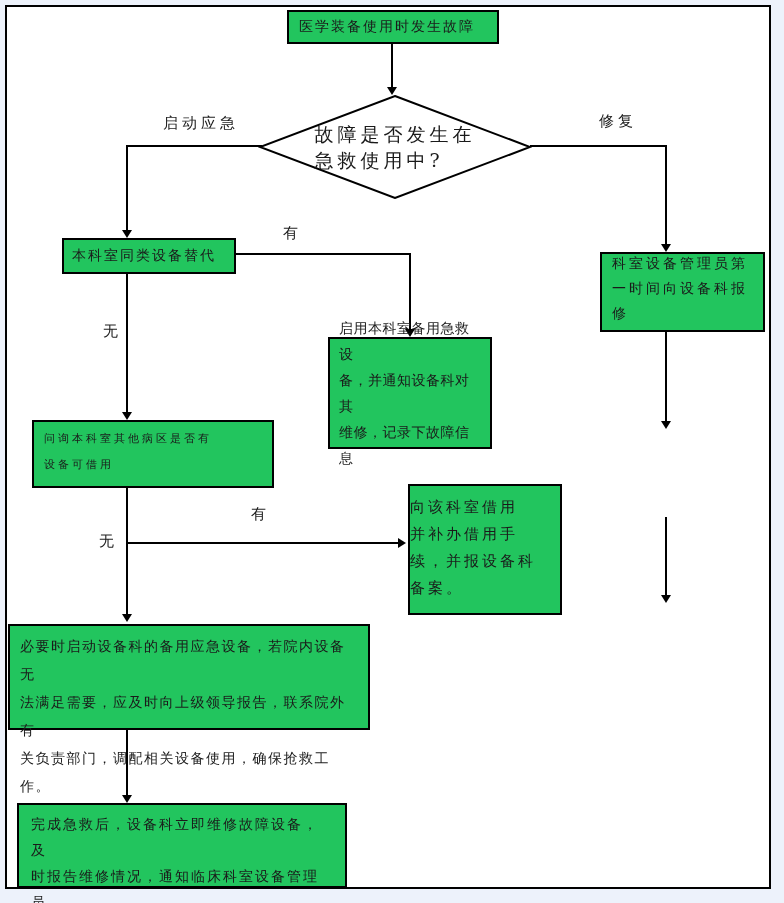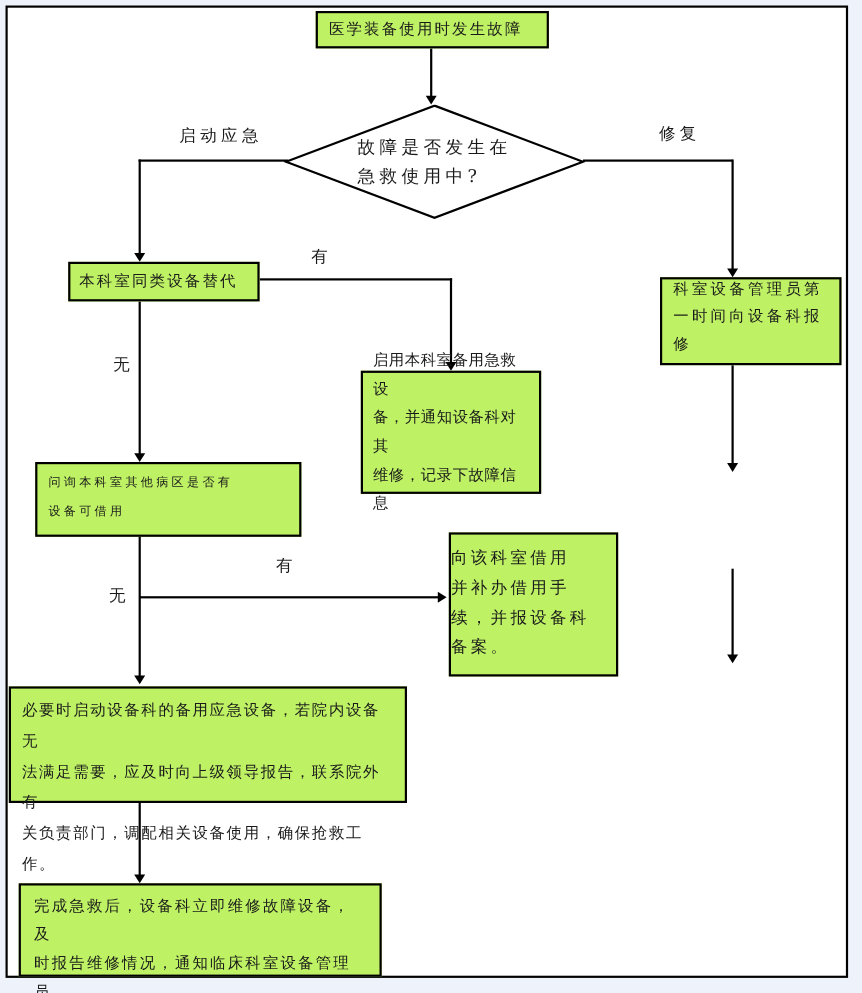--- a/index.html
+++ b/index.html
@@ -9,41 +9,41 @@
     background:#edf2fb;
     font-family:"DejaVu Serif","Liberation Serif",serif;
     color:#1a1a1a;
     overflow:hidden;
   }
   .frame{
     position:absolute;left:5px;top:5px;width:766px;height:884px;
     border:2px solid #000;background:#ffffff;box-sizing:border-box;
   }
   .box{
-    position:absolute;border:2px solid #000;background:#bef264;
+    position:absolute;border:2px solid #000;background:#22c55e;
     box-sizing:border-box;font-size:14px;
     display:flex;align-items:center;
     white-space:pre-line;
   }
   .box .txt{display:block;}
   .hline{position:absolute;height:2px;background:#000;}
   .vline{position:absolute;width:2px;background:#000;}
   .arr-d{position:absolute;width:0;height:0;
     border-left:5px solid transparent;border-right:5px solid transparent;
     border-top:8px solid #000;}
   .arr-r{position:absolute;width:0;height:0;
     border-top:5px solid transparent;border-bottom:5px solid transparent;
     border-left:8px solid #000;}
   .lbl{position:absolute;font-size:15px;letter-spacing:1px;white-space:nowrap;}
   .lbl.wide{letter-spacing:4px;}
   .diamond{position:absolute;left:258px;top:95px;width:274px;height:104px;}
   .diamond .dtxt{
     position:absolute;left:0;top:0;width:100%;height:100%;
     display:flex;align-items:center;justify-content:center;
-    font-size:16px;letter-spacing:4px;line-height:26px;
+    font-size:19px;letter-spacing:4px;line-height:26px;
     white-space:pre-line;text-align:left;
   }
 </style>
 </head>
 <body>
 
 <div class="canvas">
   <div class="frame"></div>
 
   <div class="vline" style="left:391px;top:44px;height:44px"></div>

